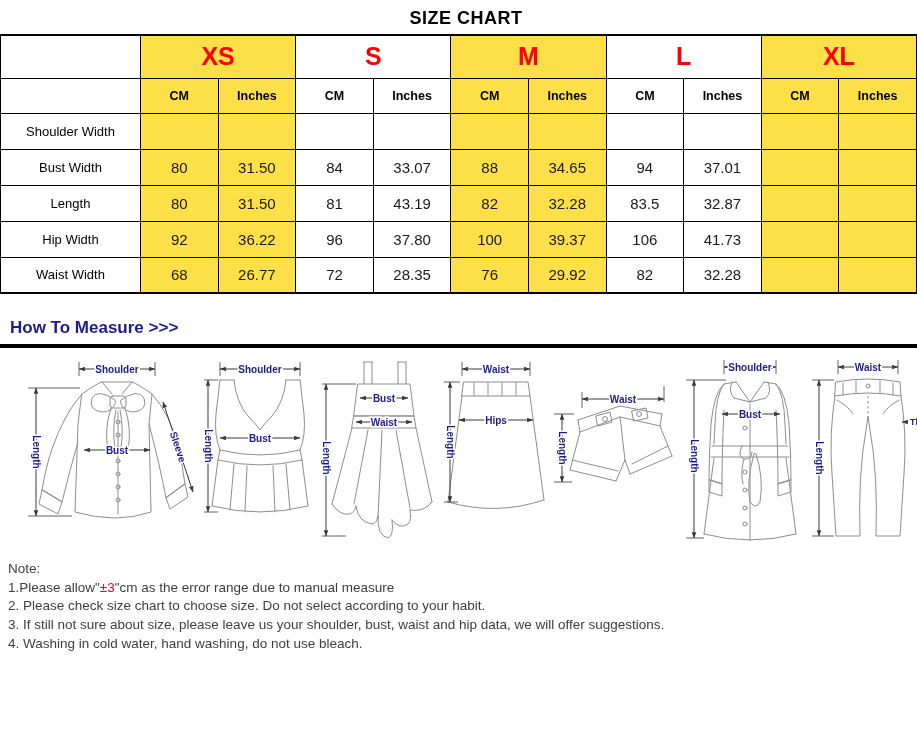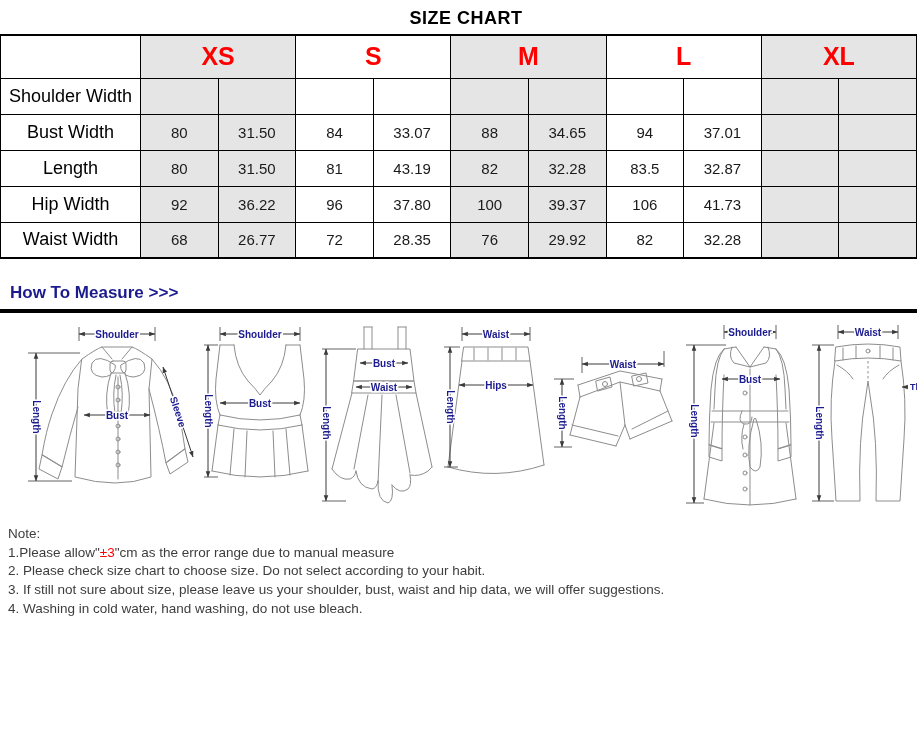--- a/index.html
+++ b/index.html
@@ -5,22 +5,22 @@
   * { box-sizing: border-box; margin: 0; padding: 0; }
   html,body { width: 917px; height: 752px; background: #fff; overflow: hidden;
     font-family: "Liberation Sans", sans-serif; color: #000; }
   .title { text-align: center; font-size: 18px; font-weight: 700; padding: 8px 0 5px 15px; letter-spacing: .5px; }
   table.size-chart { width: 917px; border-collapse: collapse; table-layout: fixed;
     border-top: 2px solid #000; border-bottom: 2px solid #000; }
   table.size-chart th, table.size-chart td { border: 1px solid #000; text-align: center; vertical-align: middle; overflow: hidden; }
   tr.size-row th { height: 43px; font-size: 25px; font-weight: 700; color: #ff0000; }
   tr.unit-row th { height: 35px; font-size: 12.5px; font-weight: 700; color: #000; }
   tbody.data td { height: 36px; font-size: 15px; color: #1a1a1a; }
-  tbody.data td.rowlabel { font-size: 18px; color: #000; }
-  .shade { background: #e5e5e5; }
+  tbody.data td.rowlabel { font-size: 13px; color: #000; }
+  .shade { background: #fde047; }
   .measure-head { margin: 24px 0 6px 10px; font-size: 17px; font-weight: 700; color: #1b1b8e; }
   .rule { height: 4px; background: #000; }
   .figures { display: flex; justify-content: space-between; align-items: flex-start; padding: 6px 4px 0 22px; height: 202px; }
   .figures svg { display: block; flex: 0 0 auto; }
   .dim { stroke: #3a3a3a; stroke-width: 1; fill: none; marker-start: url(#arr); marker-end: url(#arr); }
   .dim1 { stroke: #3a3a3a; stroke-width: 1; fill: none; marker-start: url(#arr); }
   .tick { stroke: #3a3a3a; stroke-width: 0.8; fill: none; }
   .g { fill: none; stroke: #8d8d8d; stroke-width: 1; stroke-linecap: round; stroke-linejoin: round; }
   .gd { fill: none; stroke: #8d8d8d; stroke-width: 1; stroke-dasharray: 2.5,2.5; }
   .lbl { font-family: "Liberation Sans", sans-serif; font-size: 10px; font-weight: 700; fill: #1b1b8e;
@@ -57,20 +57,33 @@
       <col>
   </colgroup>
   <thead>
     <tr class="size-row">
       <th></th>
       <th colspan="2" class="shade">XS</th>
       <th colspan="2">S</th>
       <th colspan="2" class="shade">M</th>
       <th colspan="2">L</th>
       <th colspan="2" class="shade">XL</th>
+    </tr>
+    <tr class="unit-row">
+      <th></th>
+      <th class="shade">CM</th>
+      <th class="shade">Inches</th>
+      <th>CM</th>
+      <th>Inches</th>
+      <th class="shade">CM</th>
+      <th class="shade">Inches</th>
+      <th>CM</th>
+      <th>Inches</th>
+      <th class="shade">CM</th>
+      <th class="shade">Inches</th>
     </tr>
   </thead>
   <tbody class="data" id="tbody">
       <tr>
         <td class="rowlabel">Shoulder Width</td>
         <td class="shade"></td>
         <td class="shade"></td>
         <td></td>
         <td></td>
         <td class="shade"></td>

